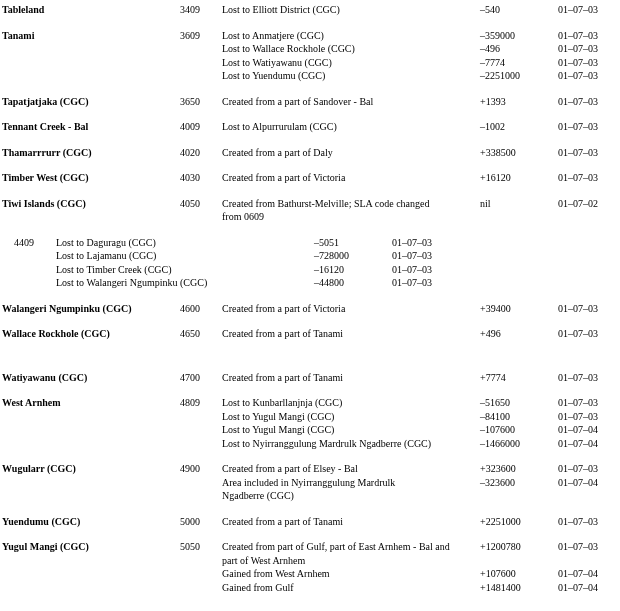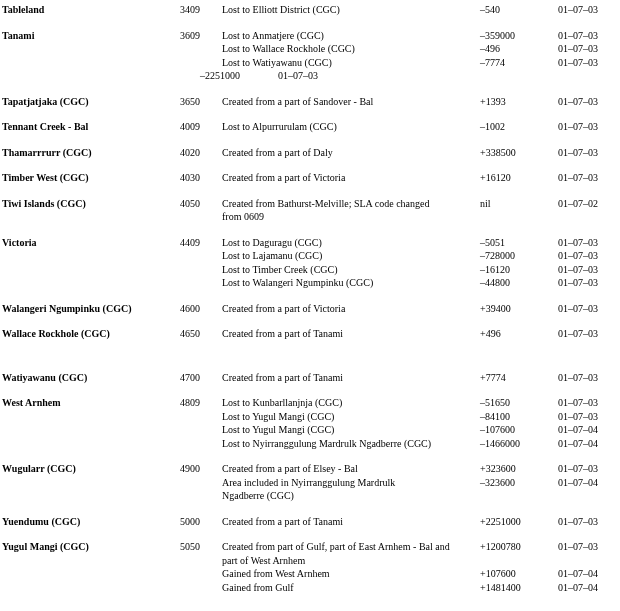--- a/index.html
+++ b/index.html
@@ -92,20 +92,21 @@
             <div class="c-desc">Lost to Wallace Rockhole (CGC)</div>
             <div class="c-value">–496</div>
             <div class="c-date">01–07–03</div>
           </div>
           <div class="change">
             <div class="c-desc">Lost to Watiyawanu (CGC)</div>
             <div class="c-value">–7774</div>
             <div class="c-date">01–07–03</div>
           </div>
           <div class="change">
+            <div class="c-desc">Lost to Yuendumu (CGC)</div>
             <div class="c-value">–2251000</div>
             <div class="c-date">01–07–03</div>
           </div>
         </div>
       </div>
       <div class="row">
         <div class="c-name">Tapatjatjaka (CGC)</div>
         <div class="c-code">3650</div>
         <div class="c-changes">
           <div class="change">
@@ -154,21 +155,20 @@
         <div class="c-changes">
           <div class="change">
             <div class="c-desc">Created from Bathurst-Melville; SLA code changed
 from 0609</div>
             <div class="c-value">nil</div>
             <div class="c-date">01–07–02</div>
           </div>
         </div>
       </div>
       <div class="row">
-        <div class="c-name">Victoria</div>
         <div class="c-code">4409</div>
         <div class="c-changes">
           <div class="change">
             <div class="c-desc">Lost to Daguragu (CGC)</div>
             <div class="c-value">–5051</div>
             <div class="c-date">01–07–03</div>
           </div>
           <div class="change">
             <div class="c-desc">Lost to Lajamanu (CGC)</div>
             <div class="c-value">–728000</div>

